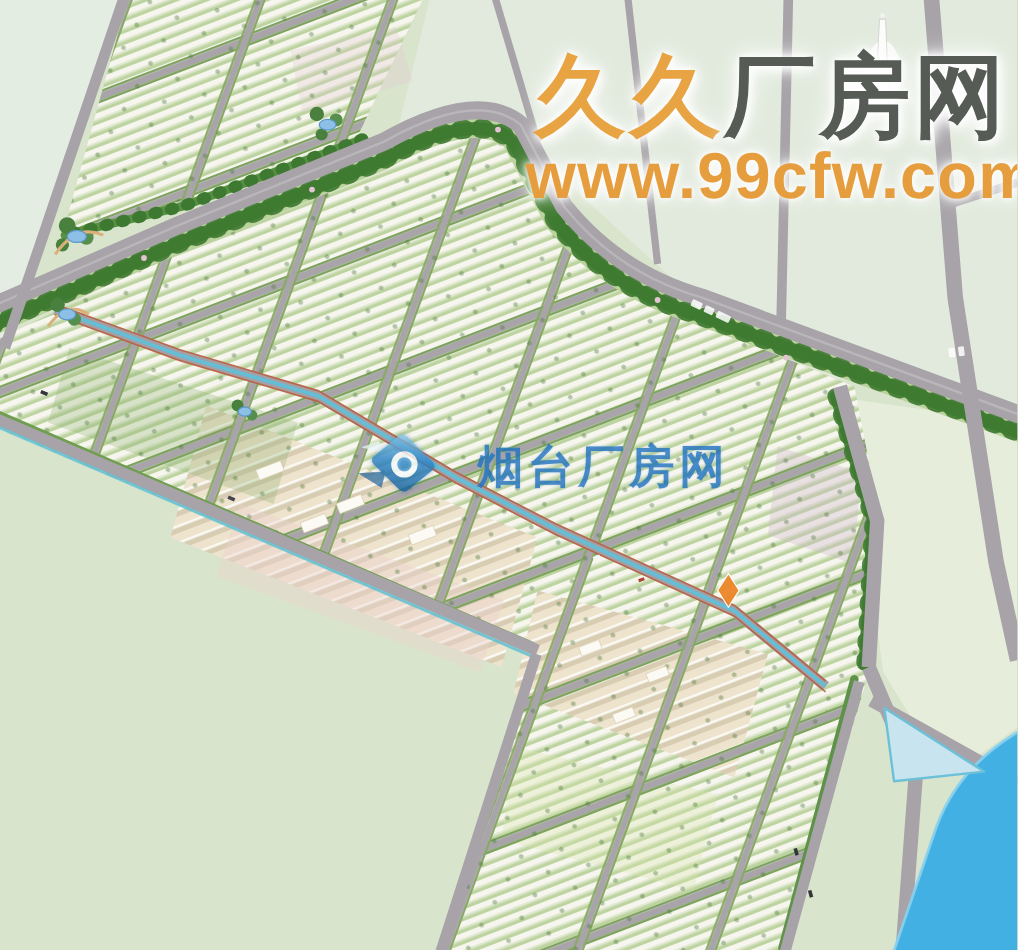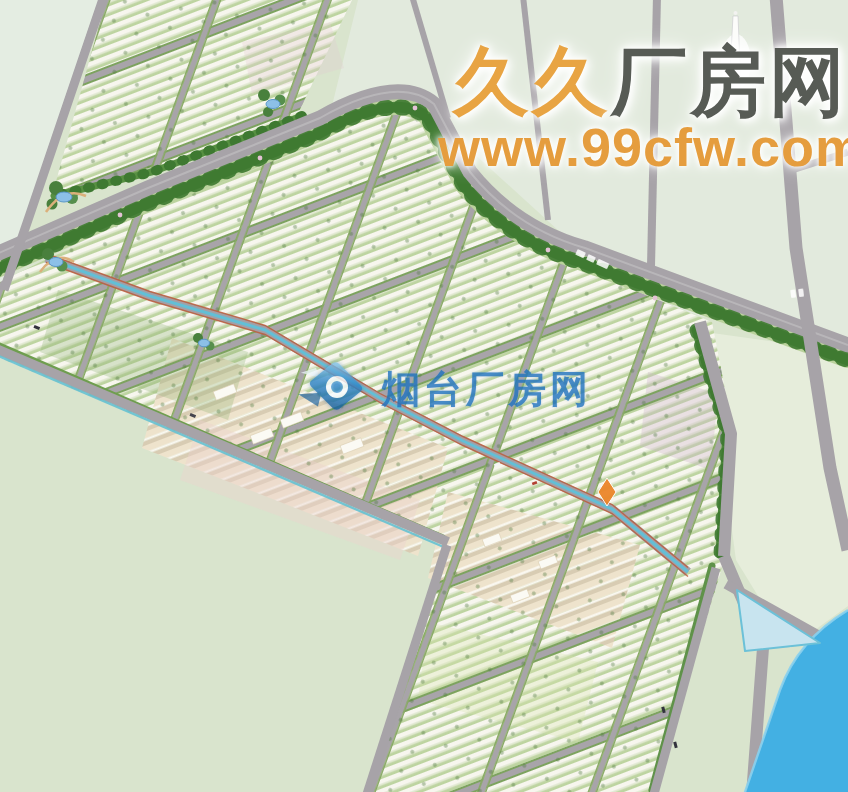--- a/index.html
+++ b/index.html
@@ -5,32 +5,32 @@
   html,body{margin:0;padding:0;background:#c9d6c0;}
   *{box-sizing:border-box;}
   #stage{
     position:relative;width:848px;height:792px;overflow:hidden;
     font-family:"Liberation Sans","DejaVu Sans",sans-serif;
     background:#d9e4cc;
   }
   #plan-svg{position:absolute;left:0;top:0;filter:blur(.45px) saturate(.95);}
   
   .wm-corner{position:absolute;left:438px;top:44px;width:410px;line-height:1;
-    text-align:right;pointer-events:none;}
+    text-align:center;pointer-events:none;}
   .wm-brand{font-size:76px;font-weight:700;letter-spacing:3px;white-space:nowrap;
     text-shadow:0 0 6px #fff,0 0 12px #fff,0 0 22px rgba(255,255,255,.95),2px 2px 10px rgba(255,255,255,.9);}
   .wm-brand .hi{color:#e8a443;}
   .wm-brand .rest{color:#575b55;}
   .wm-url{font-size:54px;font-weight:700;letter-spacing:1px;color:#e59d3e;white-space:nowrap;
     text-shadow:0 0 5px #fff,0 0 10px #fff,0 0 18px rgba(255,255,255,.9);}
   
   .wm-center{position:absolute;left:300px;top:360px;display:flex;align-items:center;
     pointer-events:none;opacity:.82;}
   .wm-center-text{font-size:38px;font-weight:700;letter-spacing:4px;color:#2273bf;
-    white-space:nowrap;margin-left:10px;text-shadow:0 0 2px rgba(110,160,215,.65);}
+    white-space:nowrap;margin-left:26px;text-shadow:0 0 2px rgba(110,160,215,.65);}
   .wm-logo{position:relative;width:72px;height:58px;flex:0 0 auto;}
   .wm-logo .diamond{position:absolute;left:16px;top:6px;width:40px;height:40px;
     transform:rotate(45deg) skewX(-6deg) scaleY(.9);border-radius:5px;
     background:linear-gradient(135deg,#8ec9e9 0%,#2e84c6 45%,#135d9b 100%);
     box-shadow:0 0 5px rgba(40,100,160,.55);}
   .wm-logo .ring{position:absolute;left:26px;top:16px;width:22px;height:22px;border-radius:50%;
     border:5px solid rgba(255,255,255,.95);background:radial-gradient(circle,#2f86c8 35%,#79b7e2);}
   .wm-logo .tail{position:absolute;left:-2px;top:30px;width:0;height:0;border-style:solid;
     border-width:7px 22px 7px 0;border-color:transparent #20659f transparent transparent;
     transform:rotate(14deg);opacity:.85;}

